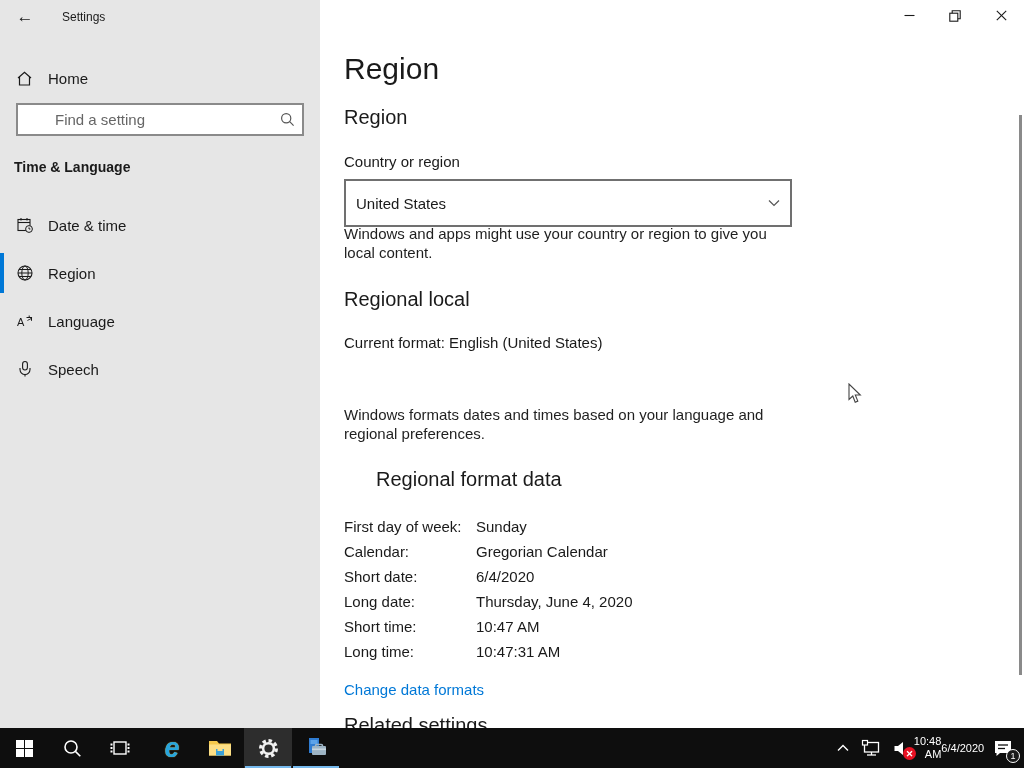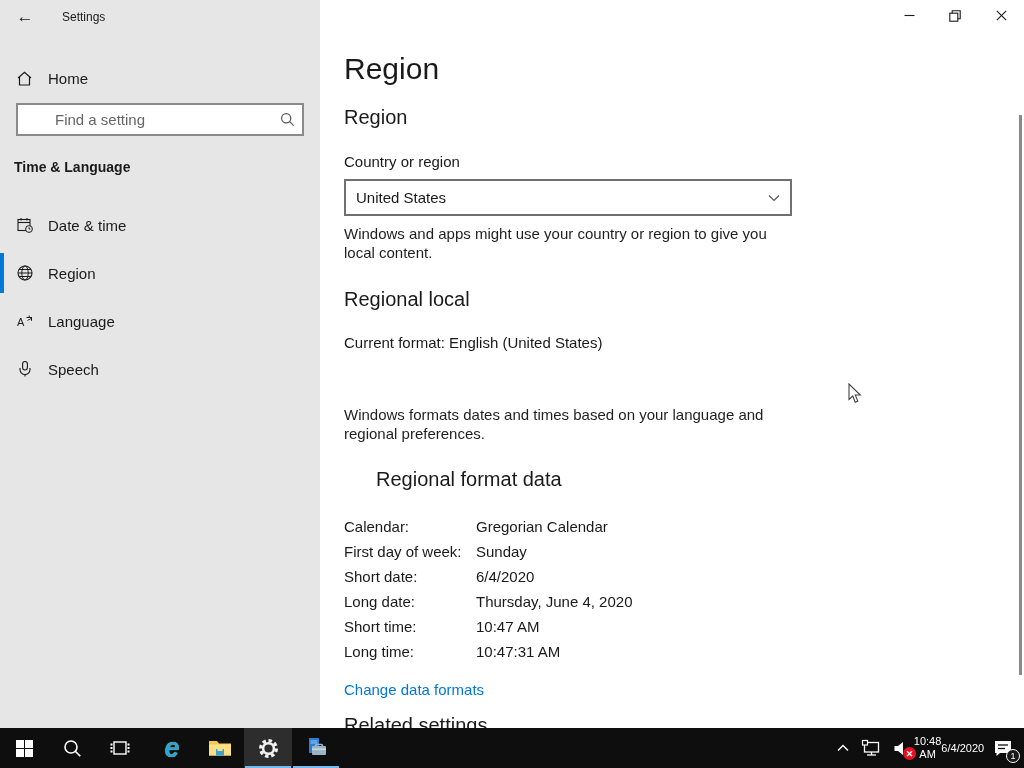--- a/index.html
+++ b/index.html
@@ -40,21 +40,21 @@
   .h2 { position: absolute; left: 24px; font-size: 20px; font-weight: 400; }
   .h2-region  { top: 106px; }
   .h2-format  { top: 288px; }
   .h2-data    { top: 468px; margin-left: 32px; }
   .h2-related { top: 714px; }
 
   .field-label { position: absolute; left: 24px; font-size: 15px; }
   .lbl-country { top: 153px; }
   .lbl-current { top: 334px; }
 
-  .dropdown { position: absolute; left: 24px; width: 448px; height: 37px; background: #fff;
+  .dropdown { position: absolute; left: 24px; width: 448px; height: 48px; background: #fff;
               border: 2px solid #707070; display: flex; align-items: center; cursor: default; }
   .dd-country { top: 179px; }
   .dd-format  { top: 360px; }
   .dropdown .value { flex: 1; font-size: 15px; padding-left: 10px; white-space: nowrap; }
   .dropdown .chev { padding-right: 10px; display: flex; align-items: center; }
 
   .desc { position: absolute; left: 24px; width: 456px; font-size: 15px; line-height: 19px; color: #1f1f1f; }
   .desc1 { top: 224px; }
   .desc2 { top: 405px; }
 
@@ -69,21 +69,21 @@
   
   .taskbar { position: absolute; left: 0; bottom: 0; width: 1024px; height: 40px; background: #0e0e0e;
              display: flex; align-items: stretch; }
   .tb-btn { width: 48px; height: 40px; display: flex; align-items: center; justify-content: center; position: relative; }
   .tb-btn.active { background: #2d2d2d; }
   .tb-underline { position: absolute; bottom: 0; left: 1px; right: 1px; height: 2px; background: #76b9ed; }
   .tb-gap { width: 4px; }
   .tray { margin-left: auto; display: flex; align-items: center; height: 40px; }
   .tray-btn { height: 40px; display: flex; align-items: center; justify-content: center; position: relative; }
   .w26 { width: 26px; } .w30 { width: 30px; }
-  .clock { width: 66px; text-align: center; color: #fff; font-size: 11px; line-height: 13px; padding: 0 2px; }
+  .clock { width: 66px; text-align: right; color: #fff; font-size: 11px; line-height: 13px; padding: 0 2px; }
   .action-btn { width: 42px; }
   .badge { position: absolute; right: 4px; bottom: 5px; width: 14px; height: 14px; border-radius: 50%;
            background: #1a1a1a; border: 1.5px solid #fff; color: #fff; font-size: 9px;
            display: flex; align-items: center; justify-content: center; }
   .mute-badge { position: absolute; right: 0px; bottom: 8px; width: 13px; height: 13px; border-radius: 50%;
                 background: #e81123; color: #fff; font-size: 9px; font-weight: bold;
                 display: flex; align-items: center; justify-content: center; }
 
   .cursor { position: absolute; left: 848px; top: 383px; pointer-events: none; }
   .ie-e { color: #27a5dd; font-size: 27px; font-style: italic; font-weight: bold; line-height: 1;
@@ -207,26 +207,26 @@
     <div class="desc desc1">Windows and apps might use your country or region to give you local content.</div>
 
     <div class="h2 h2-format">Regional local</div>
     <div class="field-label lbl-current">Current format: English (United States)</div>
     <div class="desc desc2">Windows formats dates and times based on your language and regional preferences.</div>
 
     <div class="h2 h2-data">Regional format data</div>
 
     <div class="data-table">
       <div class="data-row">
+        <span class="dlabel">First day of week:</span>
+        <span>Sunday</span>
+      </div>
+      <div class="data-row">
         <span class="dlabel">Calendar:</span>
         <span>Gregorian Calendar</span>
-      </div>
-      <div class="data-row">
-        <span class="dlabel">First day of week:</span>
-        <span>Sunday</span>
       </div>
       <div class="data-row">
         <span class="dlabel">Short date:</span>
         <span>6/4/2020</span>
       </div>
       <div class="data-row">
         <span class="dlabel">Long date:</span>
         <span>Thursday, June 4, 2020</span>
       </div>
       <div class="data-row">

